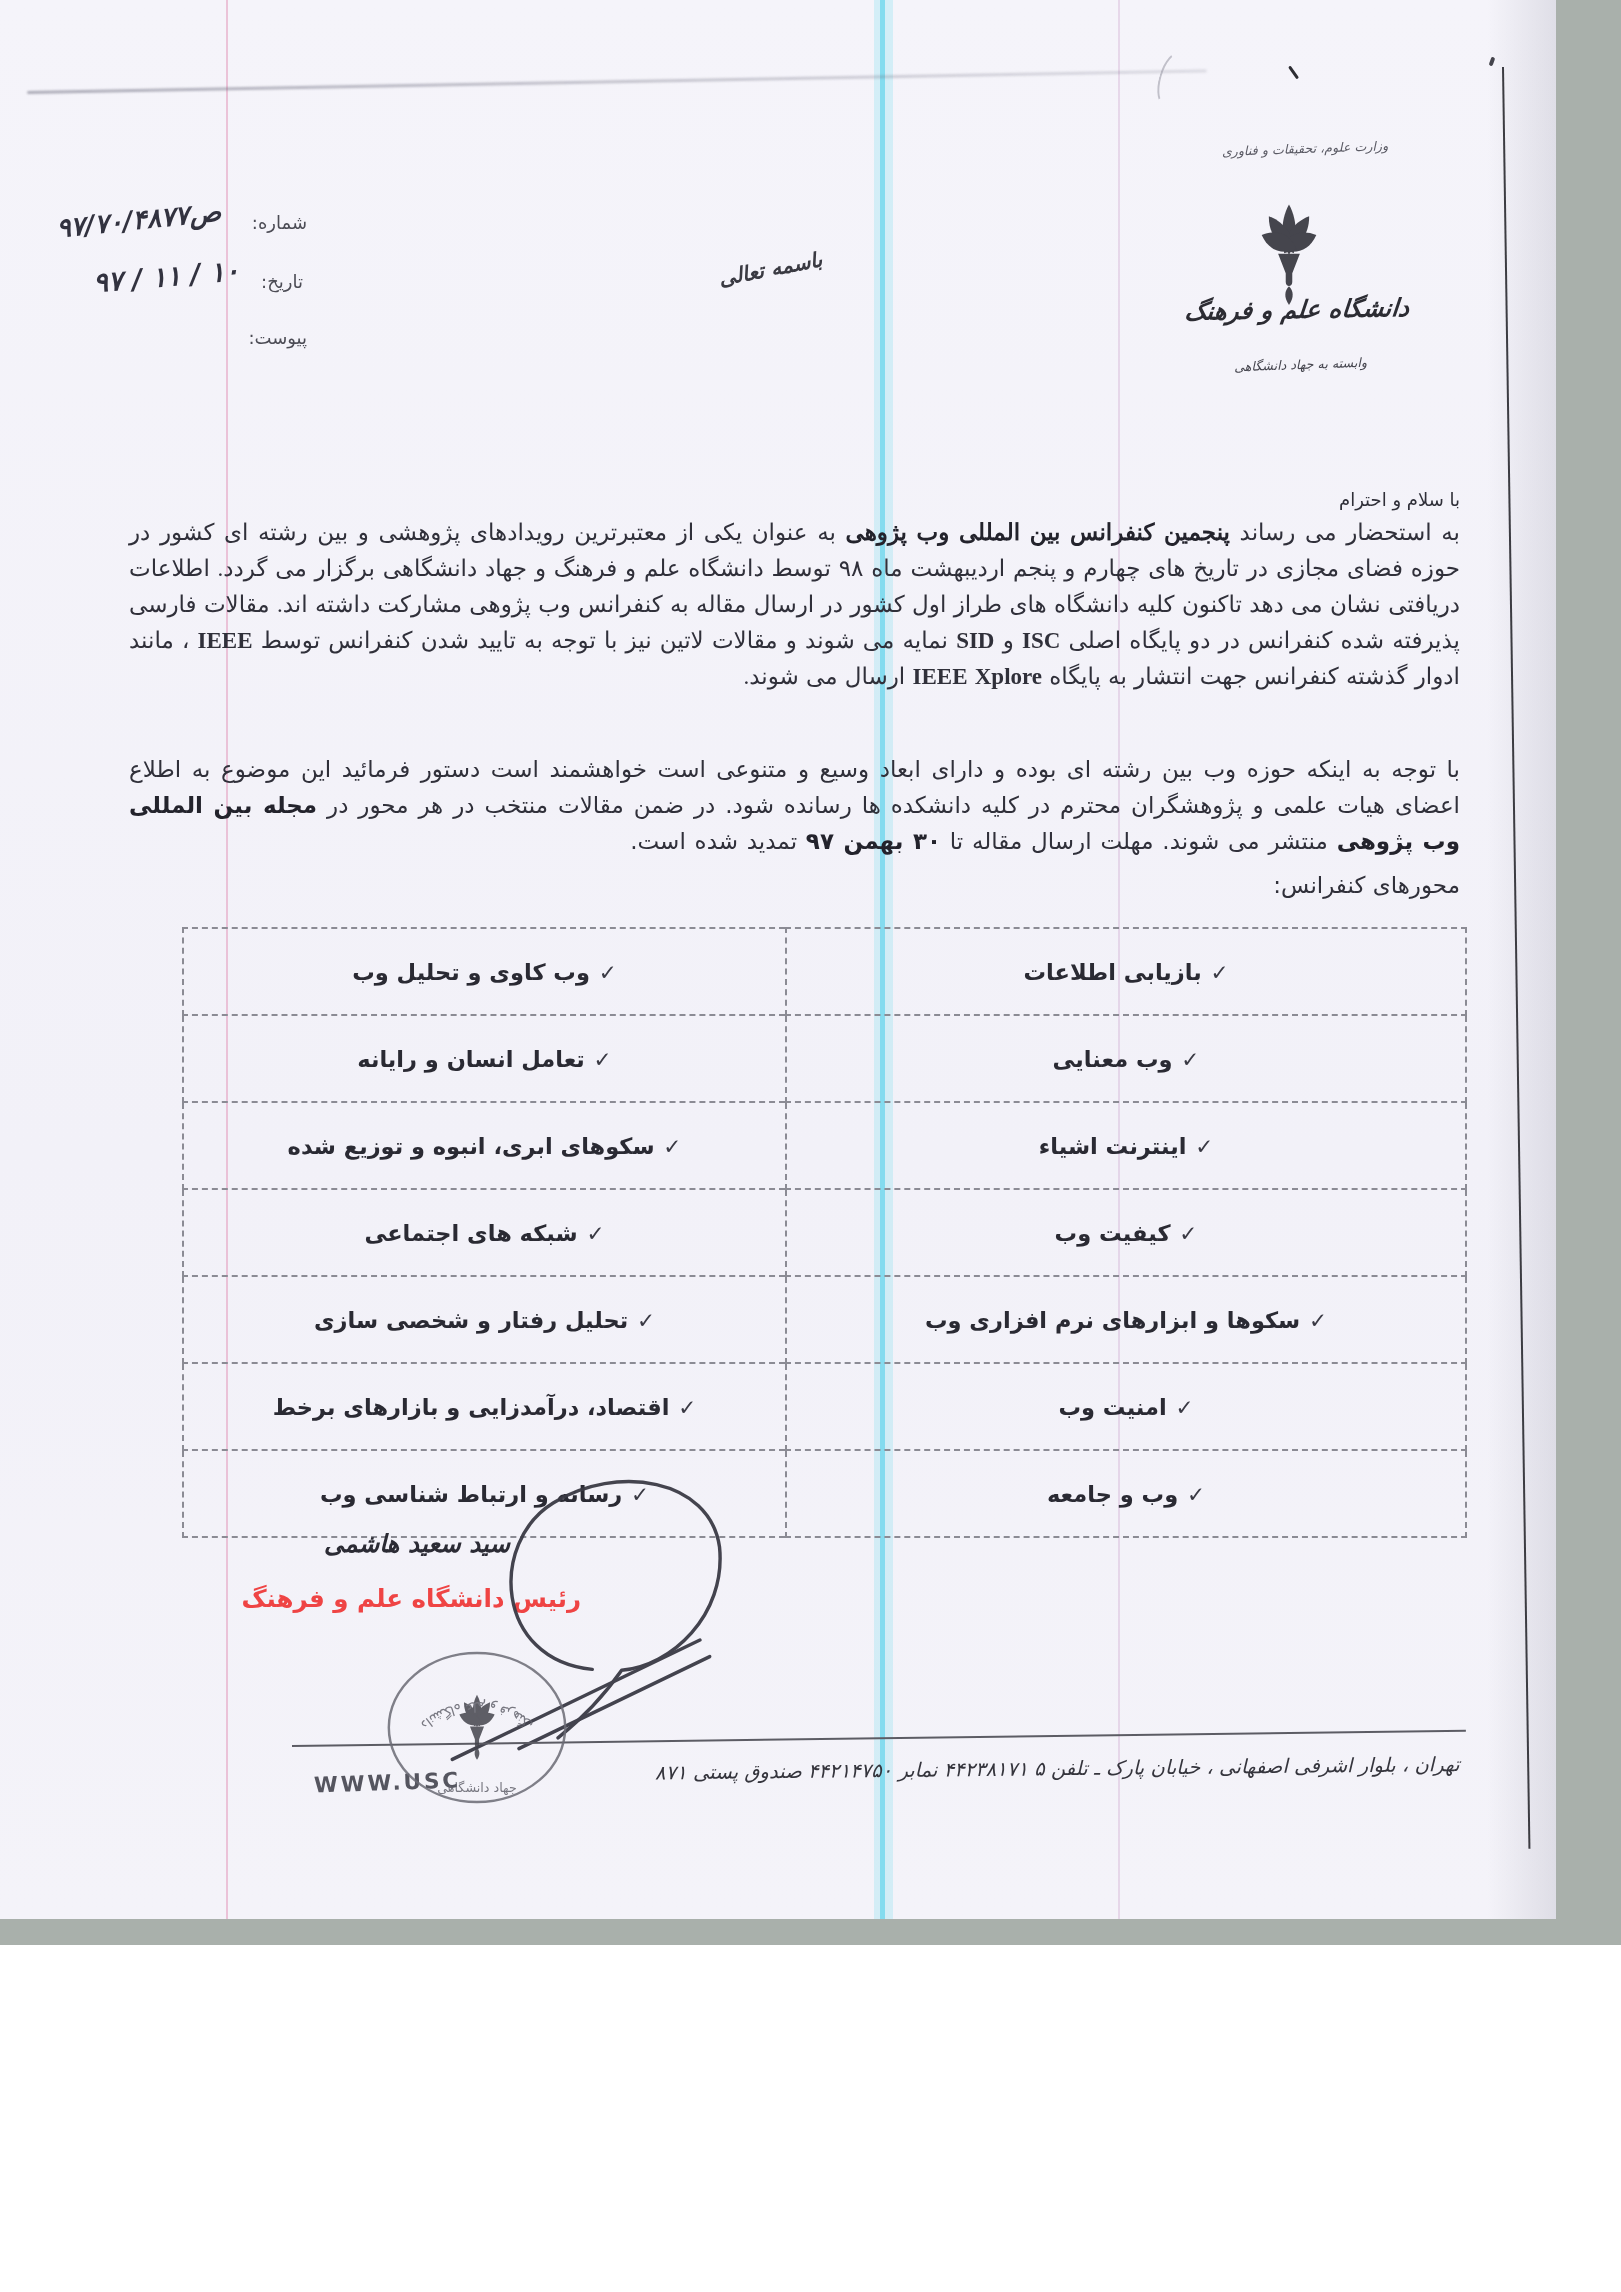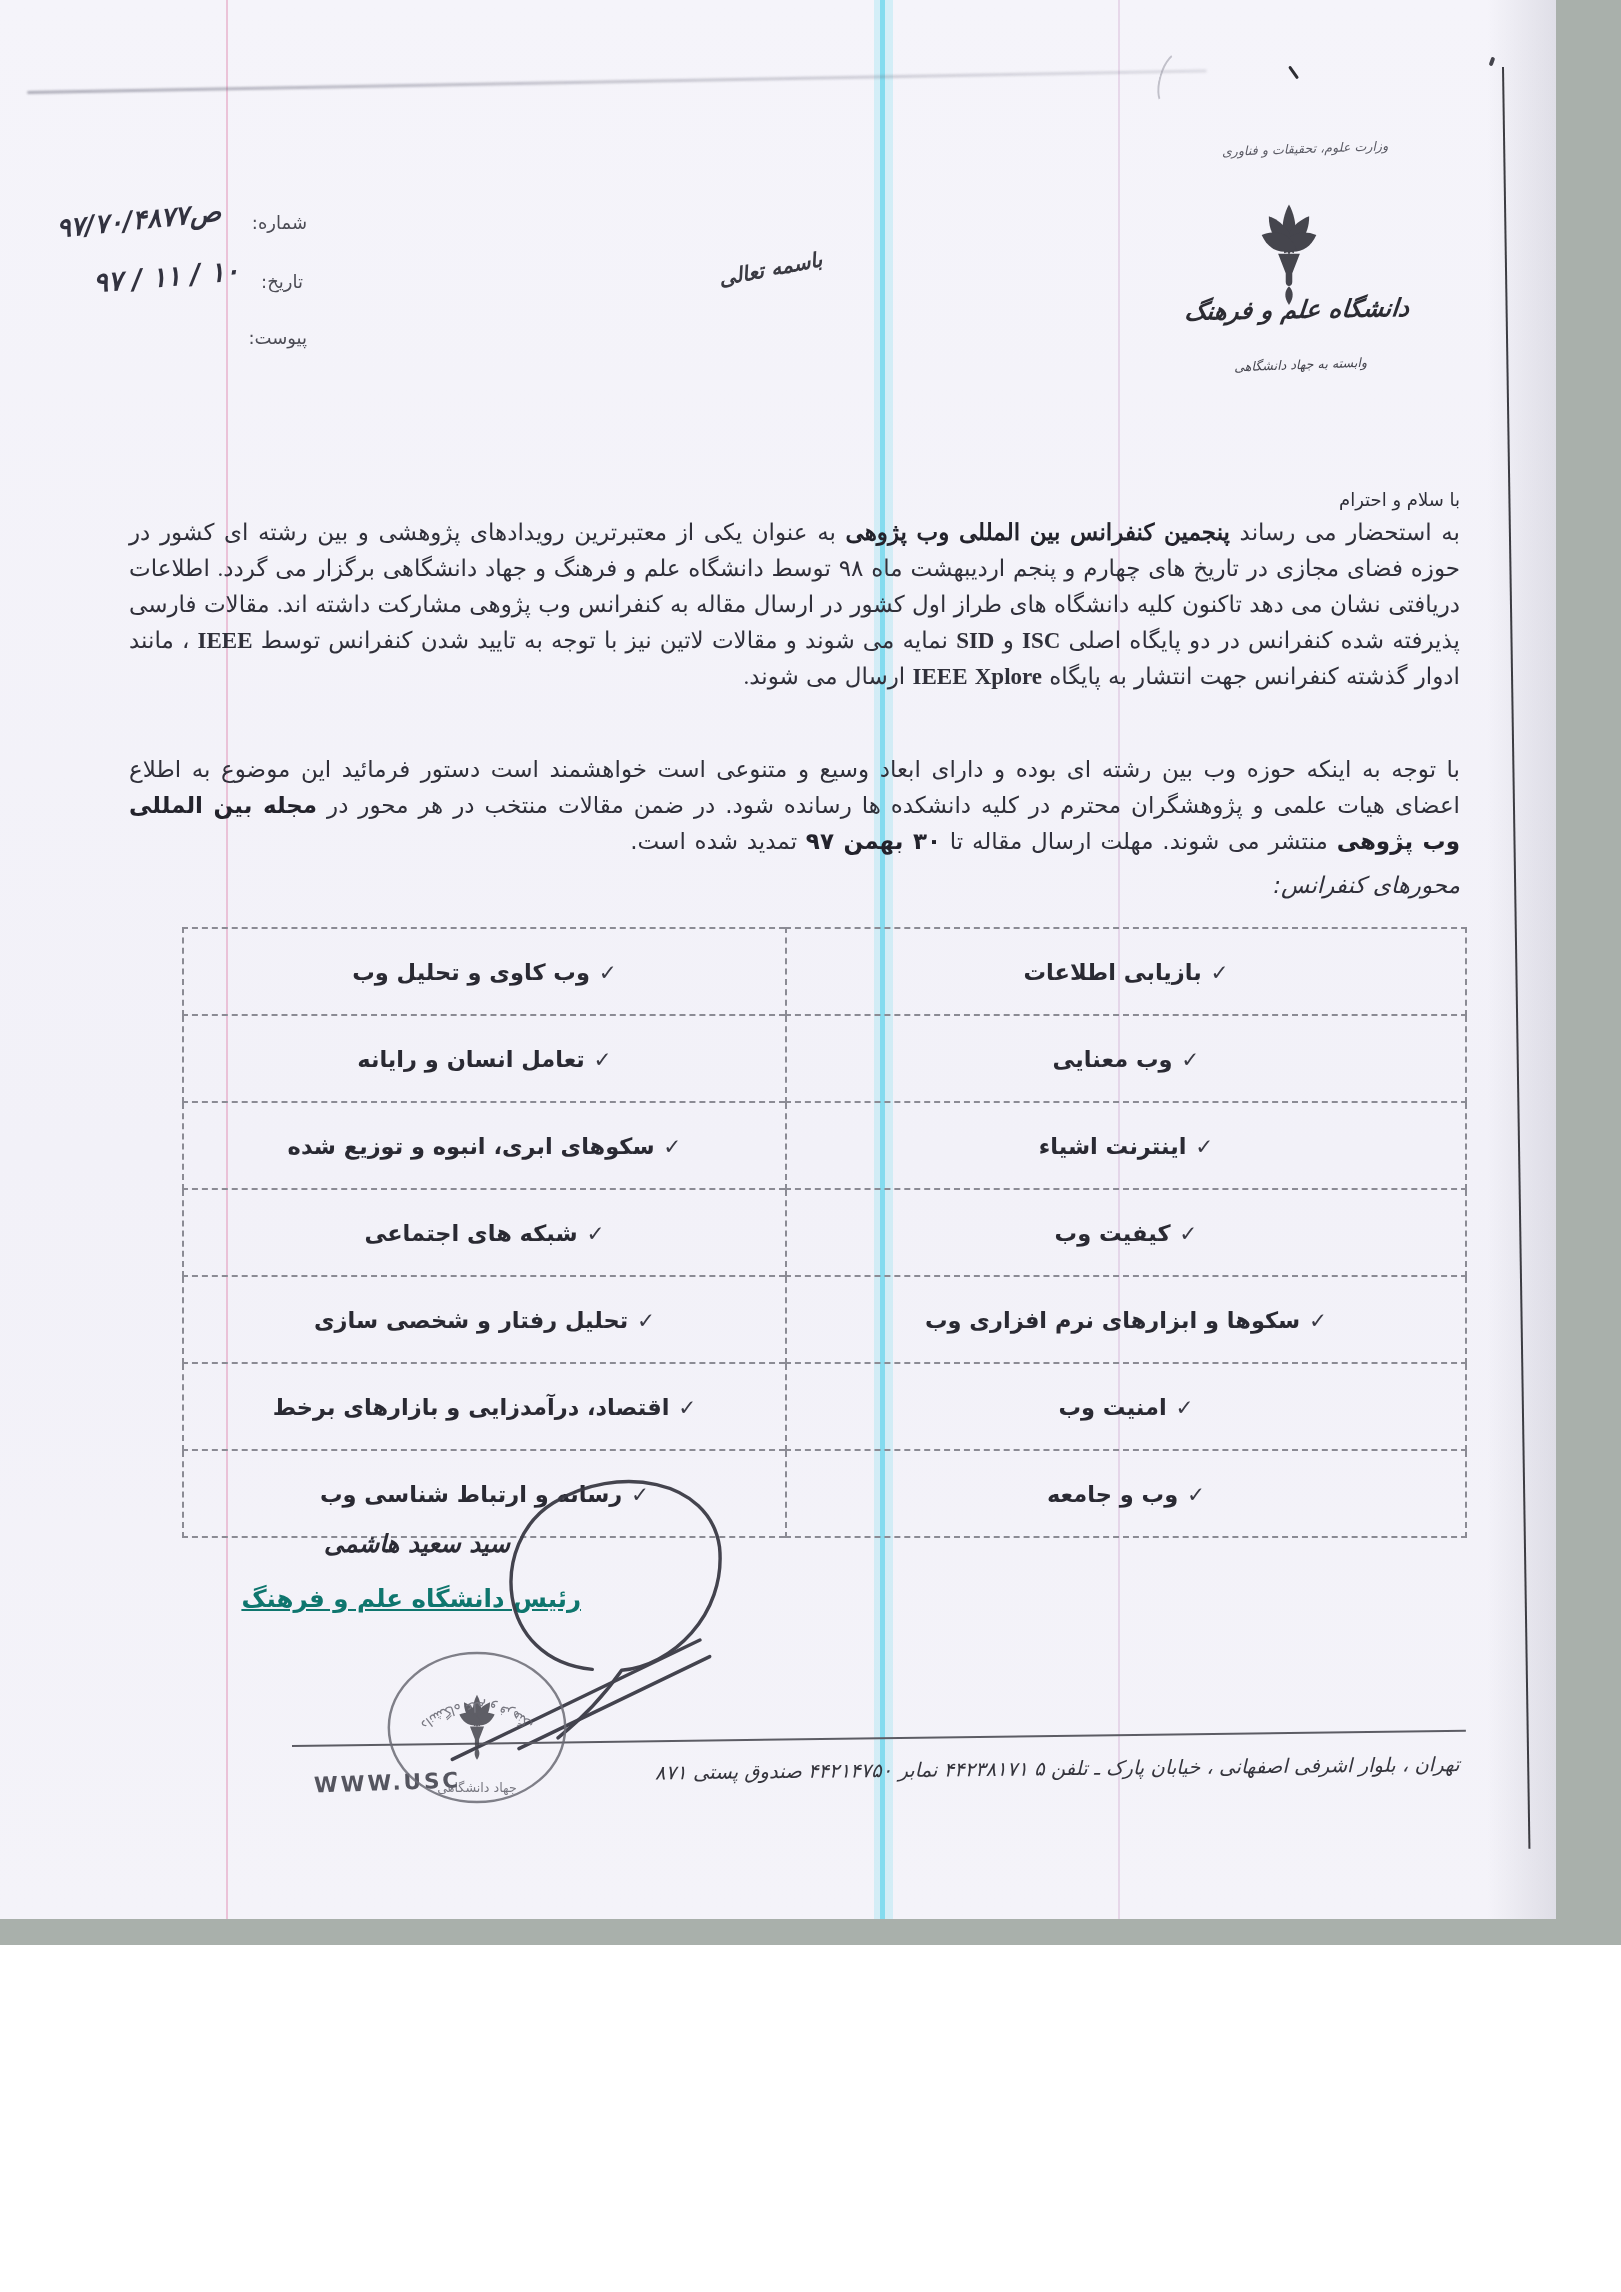--- a/index.html
+++ b/index.html
@@ -42,30 +42,30 @@
   .date-value{right:1382px;top:261px;font-size:27.4px;transform:rotate(-5deg);direction:ltr;}
   .att-label{right:1314px;top:327px;}
   
   .recipient{right:161px;top:416px;font-size:26.5px;font-weight:bold;color:#2a2a32;direction:rtl;white-space:nowrap;}
   .salutation{right:161px;top:461px;font-size:18px;direction:rtl;white-space:nowrap;margin-top:28px;}
   .body-text{left:129px;width:1331px;margin:0;font-size:23px;line-height:36px;text-align:justify;
              direction:rtl;color:#30303a;word-spacing:1.5px;}
   .p1{top:515px;font-family:Liberation Serif, serif;} .p2{top:751px;}
   .body-text b{color:#23232c;}
   .latin{font-weight:bold;}
-  .topics-heading{right:161px;top:872px;font-size:23px;direction:rtl;white-space:nowrap;color:#30303a;font-style:italic;}
+  .topics-heading{right:161px;top:872px;font-size:23px;direction:rtl;white-space:nowrap;color:#30303a;}
   
   .topics-table{left:182px;top:927px;width:1285px;border-collapse:collapse;direction:rtl;}
   .topics-table td{border:2px dashed #8b8b94;height:83px;text-align:center;vertical-align:middle;
                    font-size:22.5px;font-weight:bold;color:#2a2a33;}
   .topics-table td.c1{width:53%;} .topics-table td.c2{width:47%;}
   .check{font-weight:normal;font-size:21.6px;margin-left:8.8px;color:#3a3a44;}
   
   .sig-name{right:1111px;top:1529px;font-size:24.5px;font-weight:bold;direction:rtl;white-space:nowrap;color:#2b2b34;font-style:italic;}
-  .sig-title{right:1040px;top:1584px;font-size:24.5px;font-weight:bold;direction:rtl;white-space:nowrap;color:#0f766e;text-decoration:underline;}
+  .sig-title{right:1040px;top:1584px;font-size:24.5px;font-weight:bold;direction:rtl;white-space:nowrap;color:#ef4444;}
   .sig-svg{left:421px;top:1449px;}
   
   .footer-rule{left:292px;top:1745px;width:1174px;height:2px;background:#5c5c64;
                transform:rotate(-0.75deg);transform-origin:left center;}
   .footer-address{right:161px;top:1753px;font-size:19.6px;font-style:italic;color:#35353d;direction:rtl;
                   white-space:nowrap;transform:rotate(-0.6deg);transform-origin:right center;}
   .footer-website{left:314px;top:1770px;font-size:21.6px;letter-spacing:2.9px;color:#55555f;
                   transform:rotate(-2deg);font-weight:bold;}
   .stamp-svg{left:380px;top:1643px;opacity:0.85;}
   .hidden-defs{position:absolute;width:0;height:0;overflow:hidden;}

